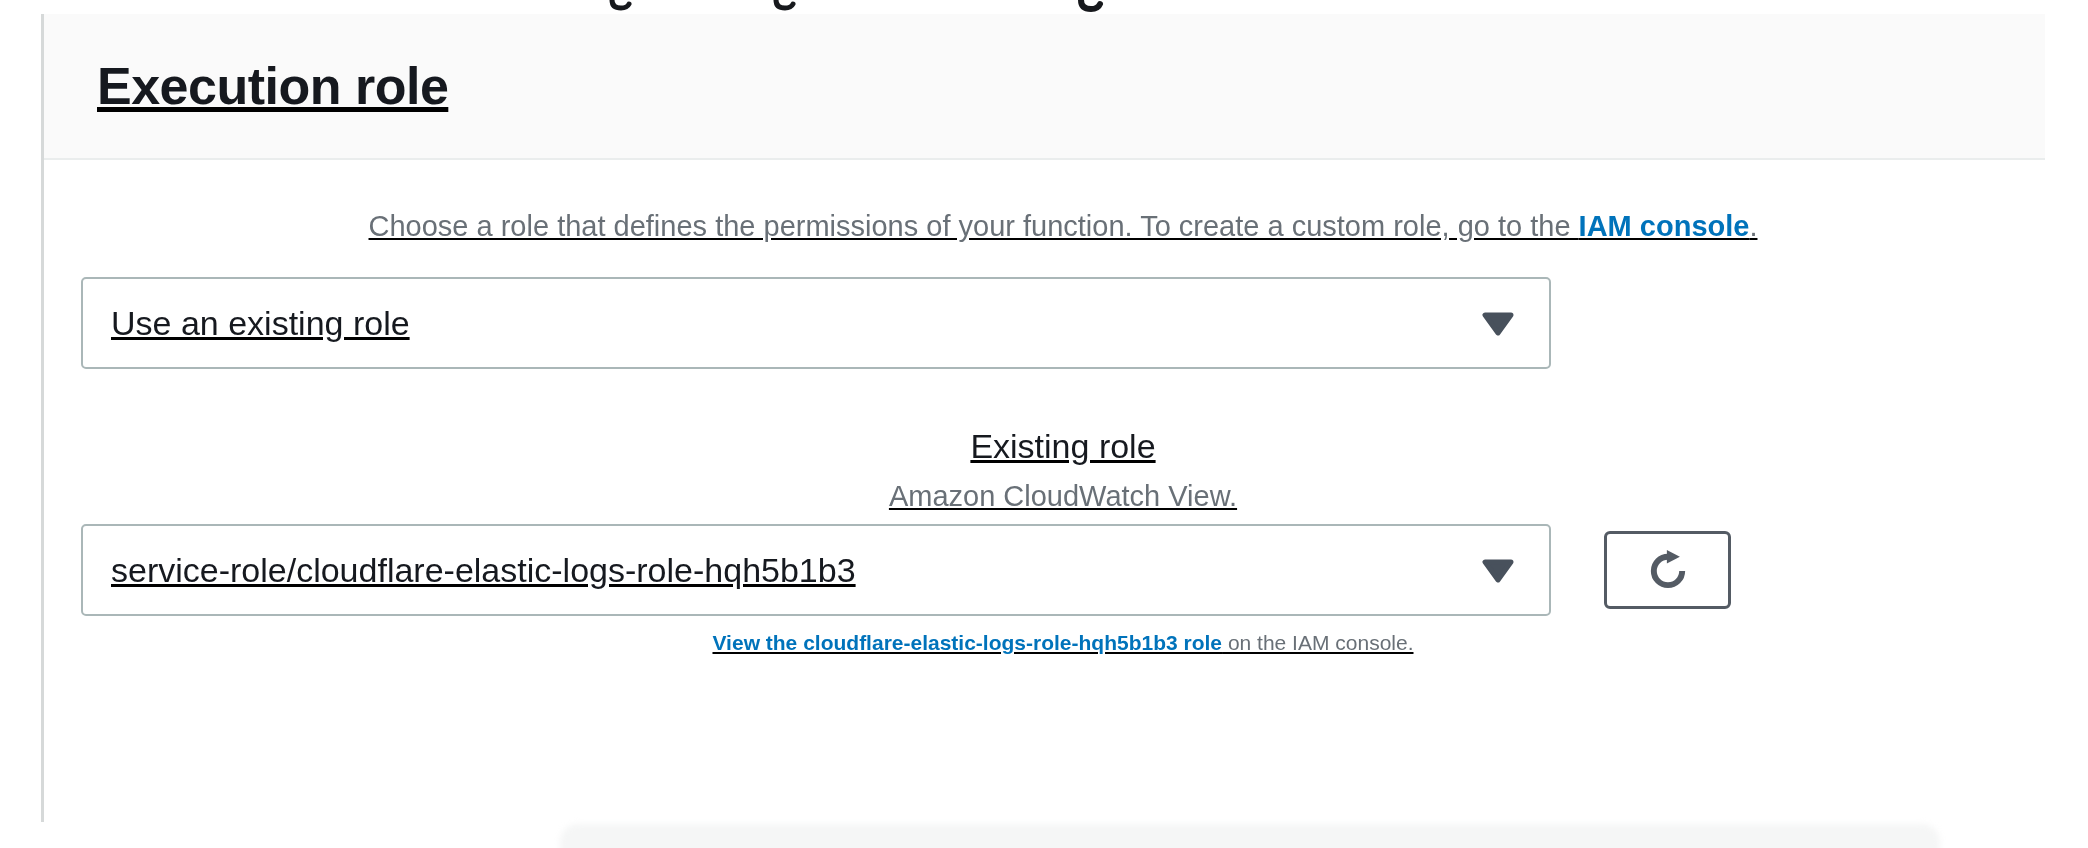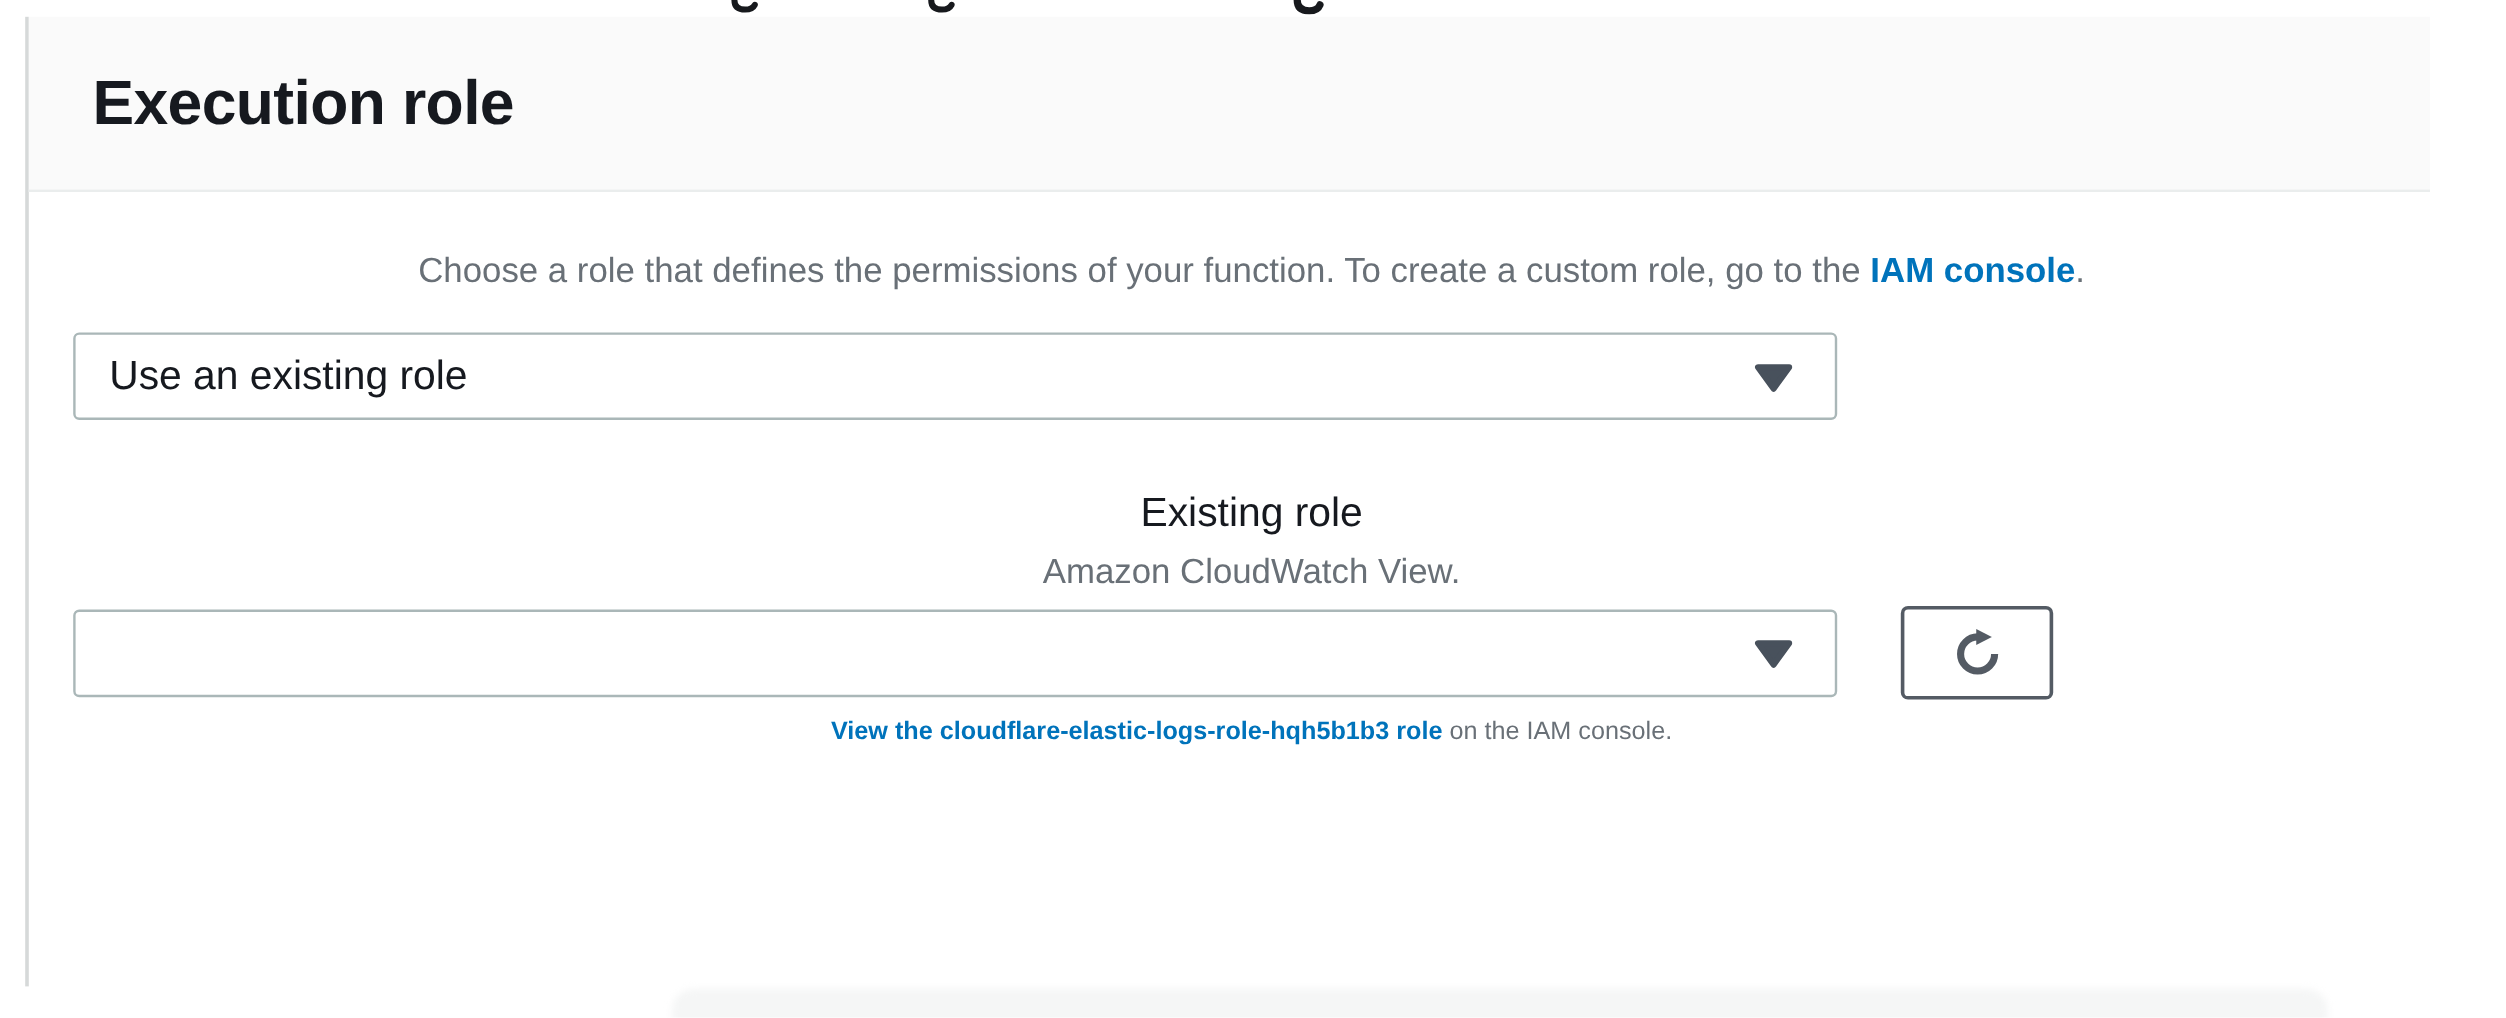--- a/index.html
+++ b/index.html
@@ -20,23 +20,24 @@
     font-family: "Liberation Sans", sans-serif;
     overflow: hidden;
     position: relative;
   }
   
   .top-artifacts { position: absolute; top: 0; left: 0; }
 
   
   .card {
     position: absolute;
-    left: 21px; top: 14px;
+    left: 41px; top: 14px;
     width: 2004px; height: 808px;
     border-left: 3px solid var(--panel-left-border);
+    text-decoration: underline;
   }
   .card-header {
     height: 146px;
     background: var(--header-bg);
     border-bottom: 2px solid var(--divider);
     display: flex;
     align-items: center;
     padding-left: 53px;
   }
   .card-title {
@@ -56,21 +57,21 @@
   a.inline-link {
     color: var(--link-blue);
     font-weight: bold;
     text-decoration: none;
     cursor: pointer;
   }
 
   .select {
     position: relative;
     width: 1470px;
-    height: 73px;
+    height: 92px;
     background: #ffffff;
     border: 2px solid var(--select-border);
     border-radius: 5px;
     display: flex;
     align-items: center;
     padding-left: 28px;
     font-size: 34px;
     color: var(--heading-text);
     cursor: pointer;
   }
@@ -161,20 +162,21 @@
     </div>
 
     <div class="field-label">Existing role</div>
 
     <div class="field-desc">
       <div>Amazon CloudWatch View.</div>
     </div>
 
     <div class="select-row">
       <div class="select">
+        <span>service-role/cloudflare-elastic-logs-role-hqh5b1b3</span>
         <svg class="caret" width="32" height="24" viewBox="0 0 32 24" aria-hidden="true">
           <polygon points="3,3 29,3 16,21" fill="var(--caret)" stroke="var(--caret)" stroke-width="5" stroke-linejoin="round"></polygon>
         </svg>
       </div>
       <button class="refresh-btn" type="button">
         <svg width="46" height="46" viewBox="0 0 24 24" aria-hidden="true">
           <path d="M12 5.1 a7.4 7.4 0 1 0 7.4 7.4" fill="none" stroke="var(--button-border)" stroke-width="3.1"></path>
           <polygon points="11.4,1.6 18.2,5.1 11.4,8.6" fill="var(--button-border)"></polygon>
         </svg>
       </button>

